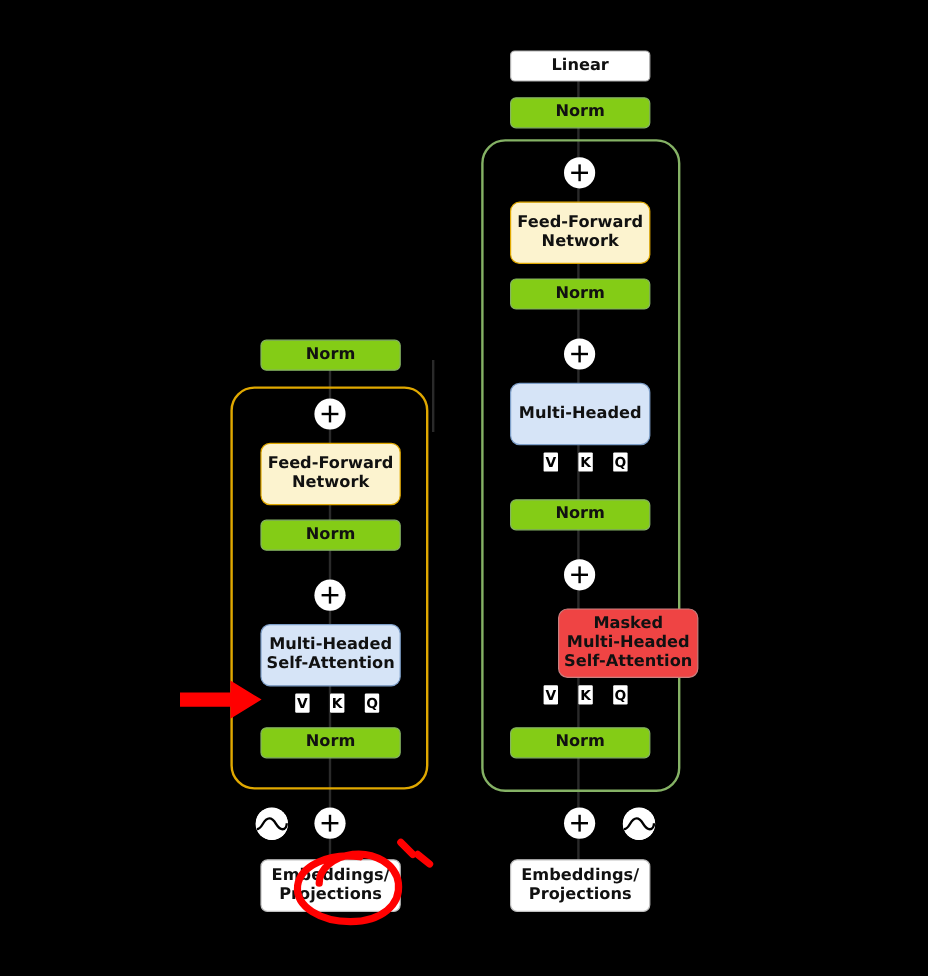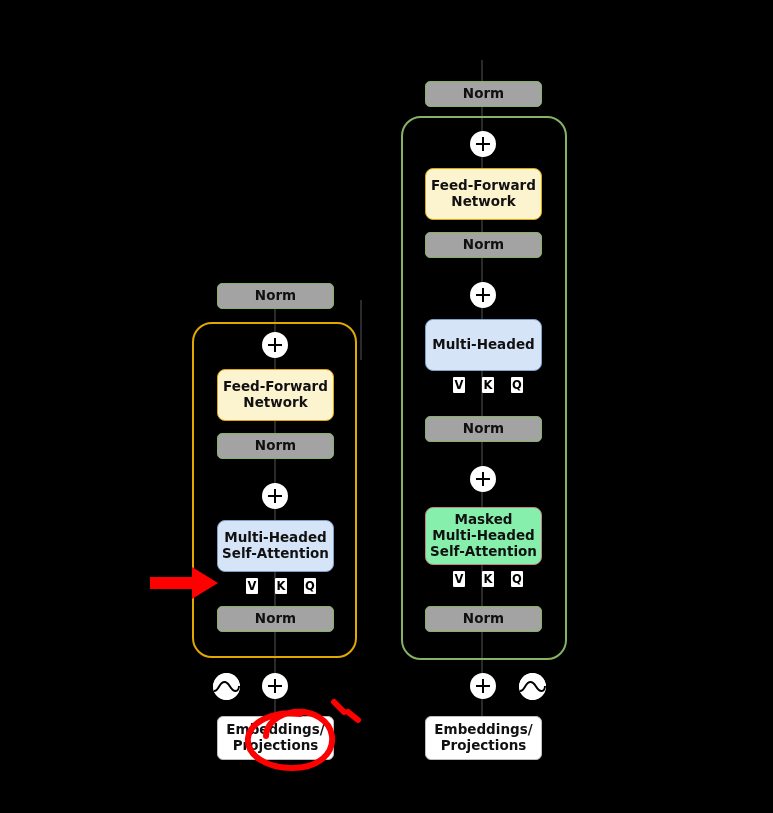--- a/index.html
+++ b/index.html
@@ -15,34 +15,34 @@
     position:absolute;
     box-sizing:border-box;
     display:flex;align-items:center;justify-content:center;
     text-align:center;
     font-weight:bold;
     line-height:1.18;
     border-radius:6px;
     z-index:5;
   }
   .node-norm{
-    background:#a3a3a3;border:1.5px solid #85B265;
+    background:#84cc16;border:1.5px solid #85B265;
     font-size:13.5px;border-radius:5px;
   }
   .node-ffn{
     background:#FCF3CF;border:1.8px solid #E0A800;
     font-size:13.5px;border-radius:8px;
   }
   .node-attn{
     background:#D6E4F7;border:1.8px solid #7E9FC9;
     font-size:13.5px;border-radius:8px;
   }
   .node-masked{
-    background:#86efac;border:1.8px solid #C98080;
-    font-size:13.5px;border-radius:8px;
+    background:#ef4444;border:1.8px solid #C98080;
+    font-size:13.5px;border-radius:8px;margin-left:40px;
   }
   .node-plain{
     background:#FFFFFF;border:1px solid #AFAFAF;
     font-size:13.5px;border-radius:4px;
   }
   .node-embed{
     background:#FFFFFF;border:1px solid #BFBFBF;
     font-size:13.5px;border-radius:6px;
   }
 
@@ -133,20 +133,21 @@
     </svg>
   </div>
 
   <div class="plus" style="left:262px;top:673px;"></div>
 
   <div class="node node-embed" style="left:217px;top:716px;width:117px;height:44px;flex-direction:column;">
     <span>Embeddings/</span>
     <span>Projections</span>
   </div>
 
+  <div class="node node-plain" style="left:425px;top:42px;width:117px;height:26px;">Linear</div>
 
   <div class="node node-norm" style="left:425px;top:81px;width:117px;height:26px;">Norm</div>
 
   <div class="plus" style="left:470px;top:131px;"></div>
 
   <div class="node node-ffn" style="left:425px;top:168px;width:117px;height:52px;flex-direction:column;">
     <span>Feed-Forward</span>
     <span>Network</span>
   </div>
 

